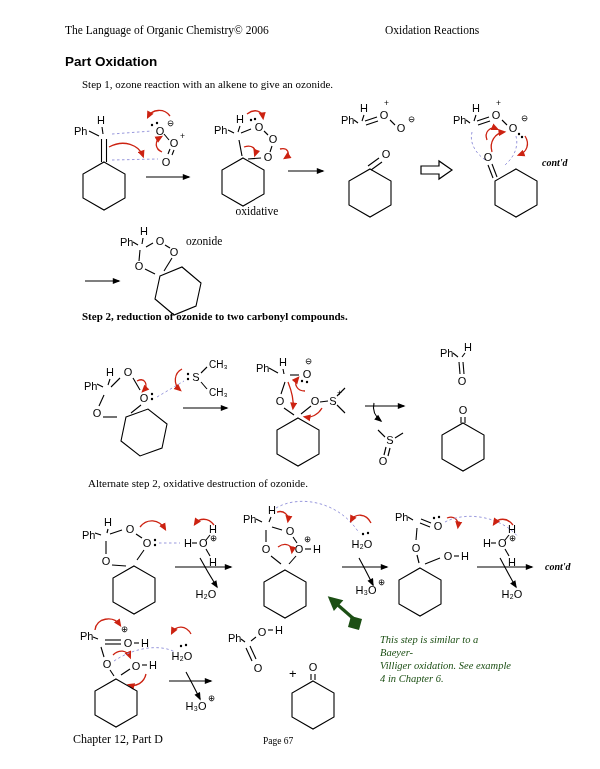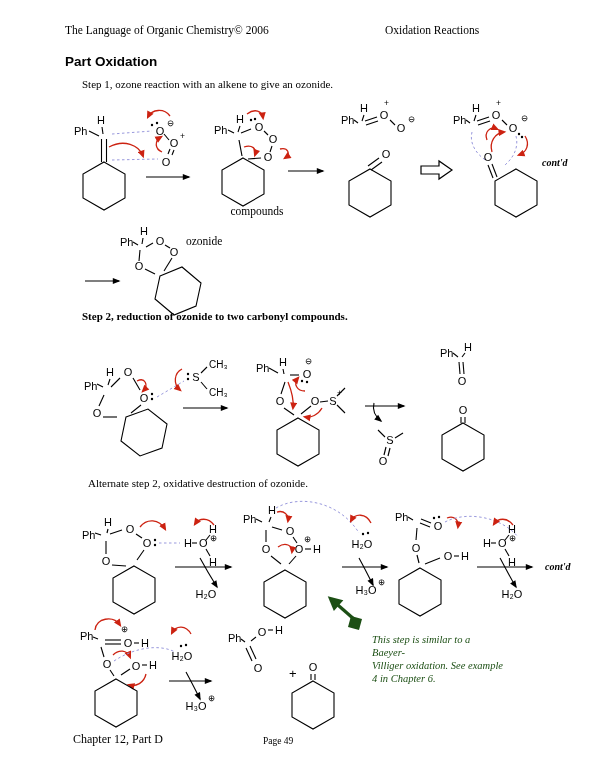--- a/index.html
+++ b/index.html
@@ -29,31 +29,31 @@
 <body>
 
 <div class="page">
 
   <div class="abs hdr" style="left:65px;top:24px;">The Language of Organic Chemistry© 2006</div>
   <div class="abs hdr" style="left:385px;top:24px;">Oxidation Reactions</div>
   <div class="abs title" style="left:65px;top:54px;">Part Oxidation</div>
   <div class="abs cap" style="left:82px;top:78px;">Step 1, ozone reaction with an alkene to give an ozonide.</div>
   <div class="abs cap" style="left:82px;top:310px;font-weight:bold;">Step 2, reduction of ozonide to two carbonyl compounds.</div>
   <div class="abs cap" style="left:88px;top:477px;">Alternate step 2, oxidative destruction of ozonide.</div>
-  <div class="abs slabel" style="left:211px;top:205px;width:92px;text-align:center;">compounds</div>
+  <div class="abs slabel" style="left:211px;top:205px;width:92px;text-align:center;">oxidative</div>
   <div class="abs slabel" style="left:186px;top:235px;">ozonide</div>
   <div class="abs contd" style="left:542px;top:157px;">cont'd</div>
   <div class="abs contd" style="left:545px;top:561px;">cont'd</div>
-  <div class="abs note" style="left:372px;top:633px;">
+  <div class="abs note" style="left:380px;top:633px;">
     <span>This step is similar to a Baeyer-</span><br>
     <span>Villiger oxidation.  See example</span><br>
     <span>4 in Chapter 6.</span>
   </div>
   <div class="abs footer-chap" style="left:73px;top:732px;">Chapter 12, Part D</div>
-  <div class="abs footer-page" style="left:263px;top:736px;">Page 49</div>
+  <div class="abs footer-page" style="left:263px;top:736px;">Page 67</div>
 
   <svg width="600" height="769" viewBox="0 0 600 769">
     <defs>
       <marker id="mB" viewBox="0 0 10 10" refX="8" refY="5" markerWidth="9" markerHeight="7" orient="auto">
           <path d="M0,1 L10,5 L0,9 z" fill="#000"></path>
         </marker>
       <marker id="mR" viewBox="0 0 10 10" refX="7" refY="5" markerWidth="6.5" markerHeight="6" orient="auto">
           <path d="M0,0.5 L10,5 L0,9.5 z" fill="#cc2211"></path>
         </marker>
       <marker id="mG" viewBox="0 0 10 10" refX="7" refY="5" markerWidth="5" markerHeight="4.5" orient="auto">

